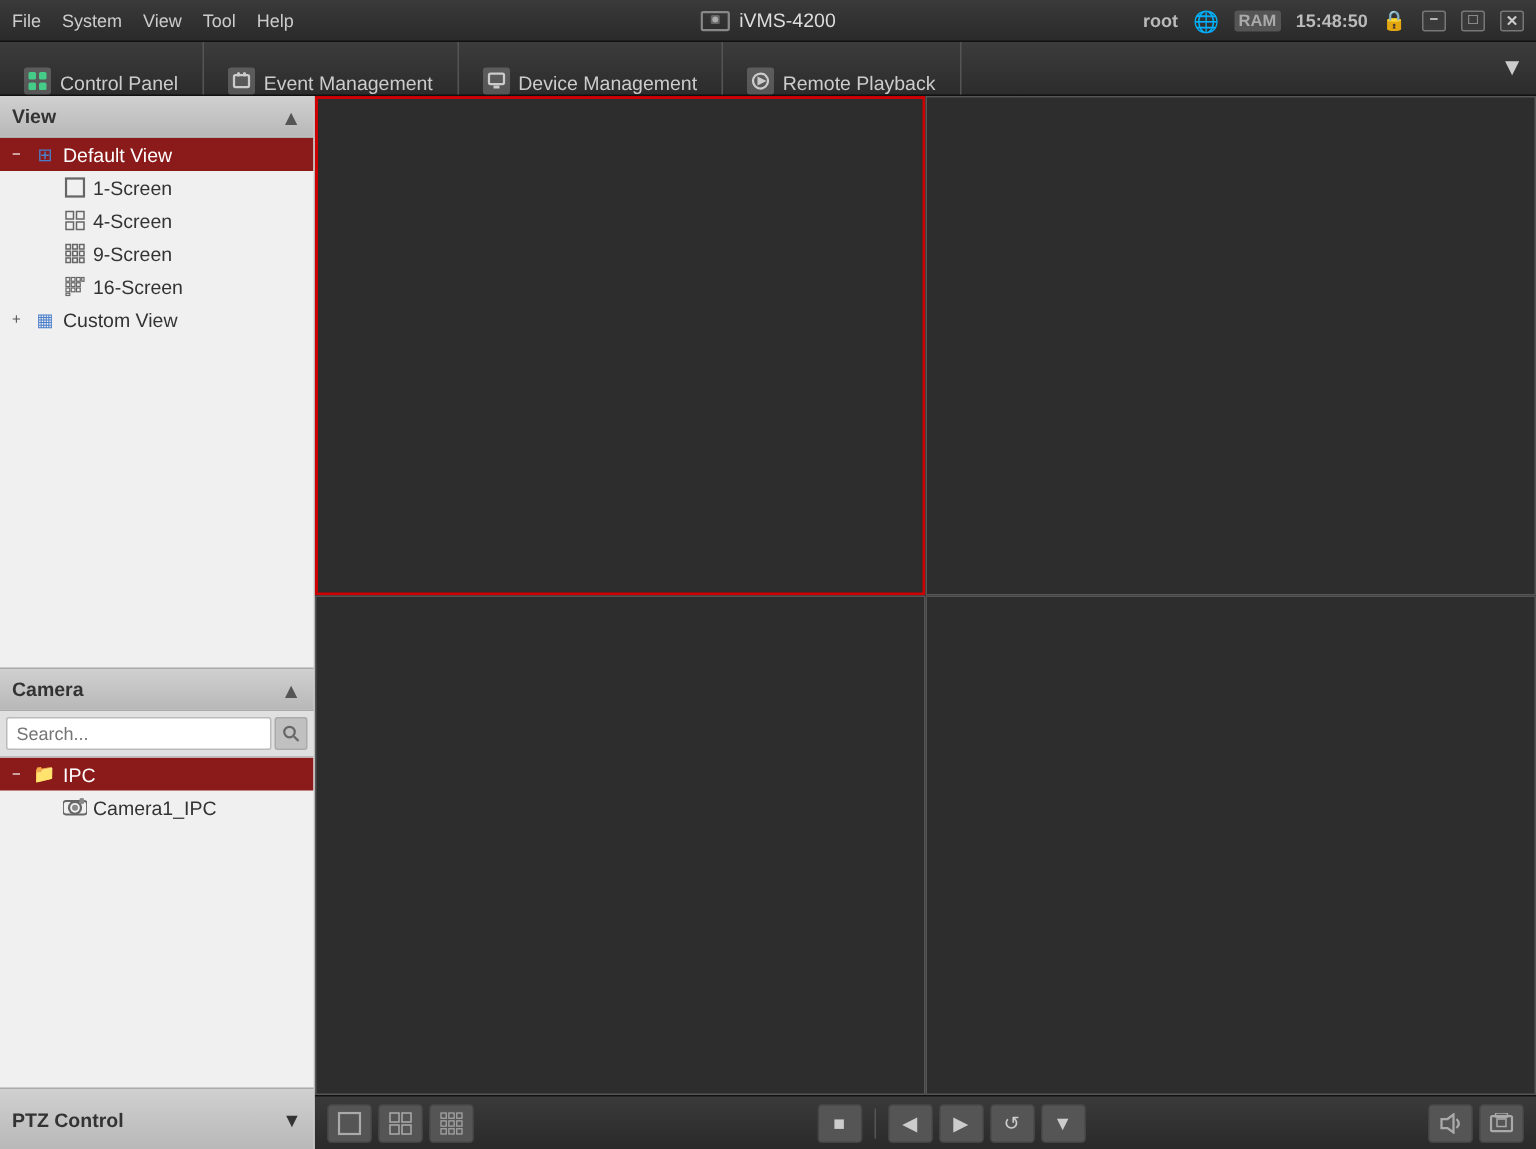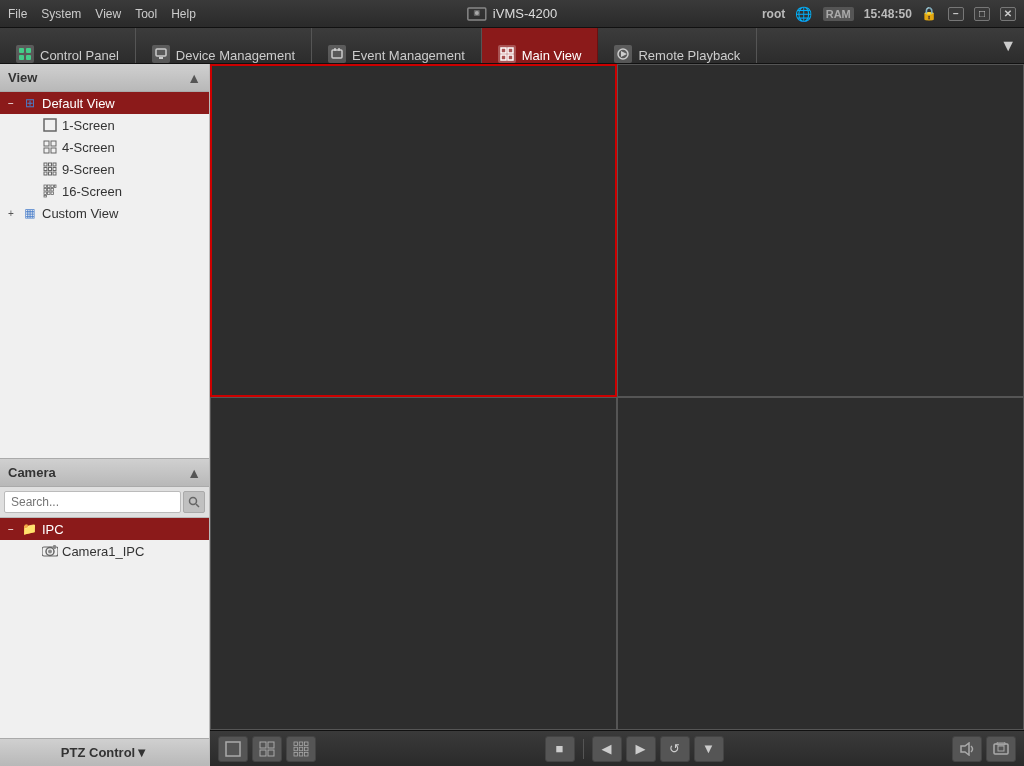--- a/index.html
+++ b/index.html
@@ -205,25 +205,25 @@
       color: #555;
     }
     .camera-tree {
       flex: 1;
       overflow-y: auto;
       background: #f0f0f0;
     }
 
     
     .ptz-section {
-      height: 28px;
+      height: 41px;
       background: linear-gradient(to bottom, #d0d0d0, #b8b8b8);
       display: flex;
       align-items: center;
-      justify-content: center;
+      justify-content: space-between;
       padding: 0 8px;
       font-size: 13px;
       font-weight: bold;
       color: #333;
       border-top: 1px solid #aaa;
       flex-shrink: 0;
     }
 
     
     #content {
@@ -325,46 +325,35 @@
           <rect x="8" y="1" width="5" height="5" fill="#4c8" rx="1"></rect>
           <rect x="1" y="8" width="5" height="5" fill="#4c8" rx="1"></rect>
           <rect x="8" y="8" width="5" height="5" fill="#4c8" rx="1"></rect>
         </svg>
     </div>
     <span>Control Panel</span>
   </div>
   <div class="nav-tab">
     <div class="tab-icon">
       <svg width="14" height="14">
-          <rect x="2" y="2" width="10" height="7" fill="none" stroke="#ccc" stroke-width="1.5" rx="1"></rect>
-          <rect x="5" y="10" width="4" height="2" fill="#ccc"></rect>
-        </svg>
-    </div>
-    <span>Device Management</span>
-  </div>
-  <div class="nav-tab">
-    <div class="tab-icon">
-      <svg width="14" height="14">
           <rect x="2" y="3" width="10" height="8" rx="1" fill="none" stroke="#ccc" stroke-width="1.5"></rect>
           <rect x="4" y="1" width="2" height="3" rx="1" fill="#ccc"></rect>
           <rect x="8" y="1" width="2" height="3" rx="1" fill="#ccc"></rect>
         </svg>
     </div>
     <span>Event Management</span>
   </div>
-  <div class="nav-tab active">
+  <div class="nav-tab">
     <div class="tab-icon">
       <svg width="14" height="14">
-          <rect x="1" y="1" width="5" height="5" fill="none" stroke="#fff" stroke-width="1.5"></rect>
-          <rect x="8" y="1" width="5" height="5" fill="none" stroke="#fff" stroke-width="1.5"></rect>
-          <rect x="1" y="8" width="5" height="5" fill="none" stroke="#fff" stroke-width="1.5"></rect>
-          <rect x="8" y="8" width="5" height="5" fill="none" stroke="#fff" stroke-width="1.5"></rect>
+          <rect x="2" y="2" width="10" height="7" fill="none" stroke="#ccc" stroke-width="1.5" rx="1"></rect>
+          <rect x="5" y="10" width="4" height="2" fill="#ccc"></rect>
         </svg>
     </div>
-    <span>Main View</span>
+    <span>Device Management</span>
   </div>
   <div class="nav-tab">
     <div class="tab-icon">
       <svg width="14" height="14">
           <circle cx="7" cy="7" r="5" fill="none" stroke="#ccc" stroke-width="1.5"></circle>
           <polygon points="5,4 11,7 5,10" fill="#ccc"></polygon>
         </svg>
     </div>
     <span>Remote Playback</span>
   </div>

